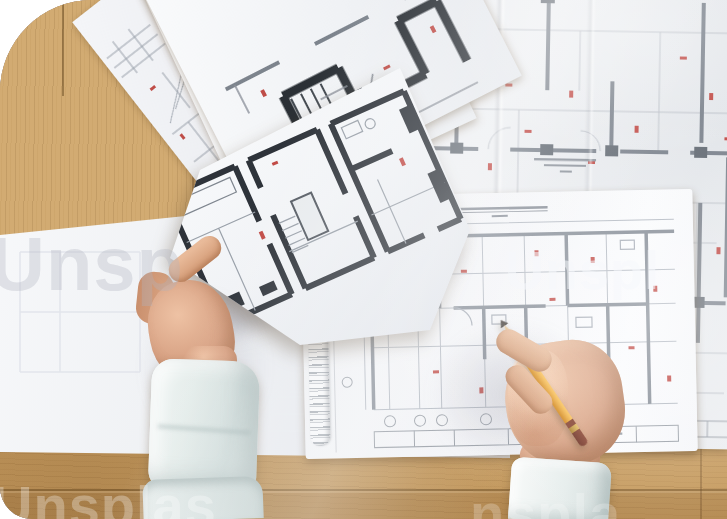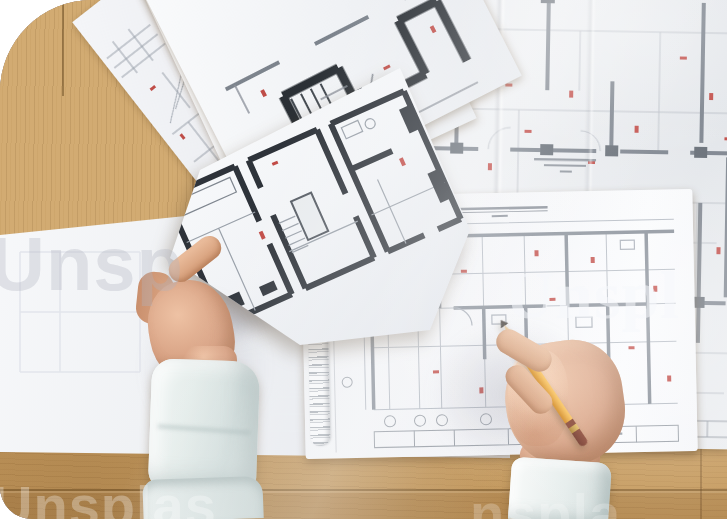--- a/index.html
+++ b/index.html
@@ -99,21 +99,21 @@
   #pencil .band{width:6px;background:#84412f;}
   #pencil .gold{width:6px;background:linear-gradient(180deg,#e3bc63,#a87d2c);}
   #pencil .cap{width:17px;background:linear-gradient(180deg,#8a4533,#6f3325);border-radius:0 5px 5px 0;}
   
   #light{inset:0;pointer-events:none;background:
     linear-gradient(115deg, transparent 36%, rgba(255,255,255,.20) 48%, rgba(255,255,255,.30) 57%, rgba(255,255,255,.10) 67%, transparent 76%),
     radial-gradient(ellipse 430px 300px at 91% 62%, rgba(255,255,255,.34), transparent 70%),
     radial-gradient(ellipse 300px 200px at 88% 6%, rgba(255,255,255,.28), transparent 65%);}
   .wm{position:absolute;font-weight:700;letter-spacing:1px;line-height:1;pointer-events:none;}
   #wm1{left:-10px;top:226px;font-size:76px;color:rgba(175,180,192,.33);}
-  #wm2{left:505px;top:261px;font-size:68px;color:rgba(246,247,251,.55);font-family:Liberation Serif, serif;}
+  #wm2{left:505px;top:243px;font-size:54px;color:rgba(246,247,251,.55);}
   #wm3{left:-8px;top:478px;font-size:56px;color:rgba(255,255,255,.30);}
   #wm4{left:470px;top:486px;font-size:56px;color:rgba(255,255,255,.23);}
   
   .z2{z-index:2}.z3{z-index:3}.z4{z-index:4}.z5{z-index:5}.z6{z-index:6}.z7{z-index:7}
   .z8{z-index:8}.z9{z-index:9}.z10{z-index:10}.z11{z-index:11}.z12{z-index:12}
   .z40{z-index:40}.z45{z-index:45}
 </style>
 </head>
 <body>
 

